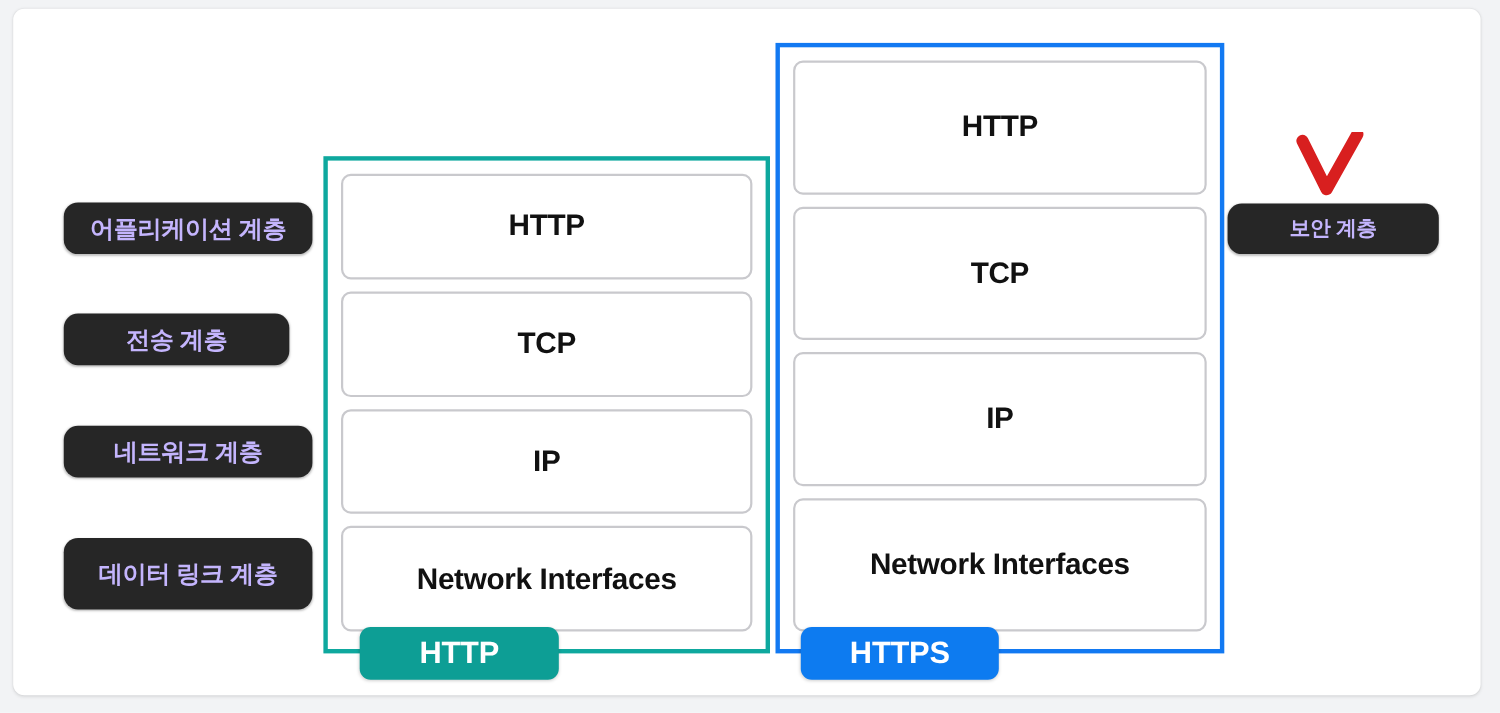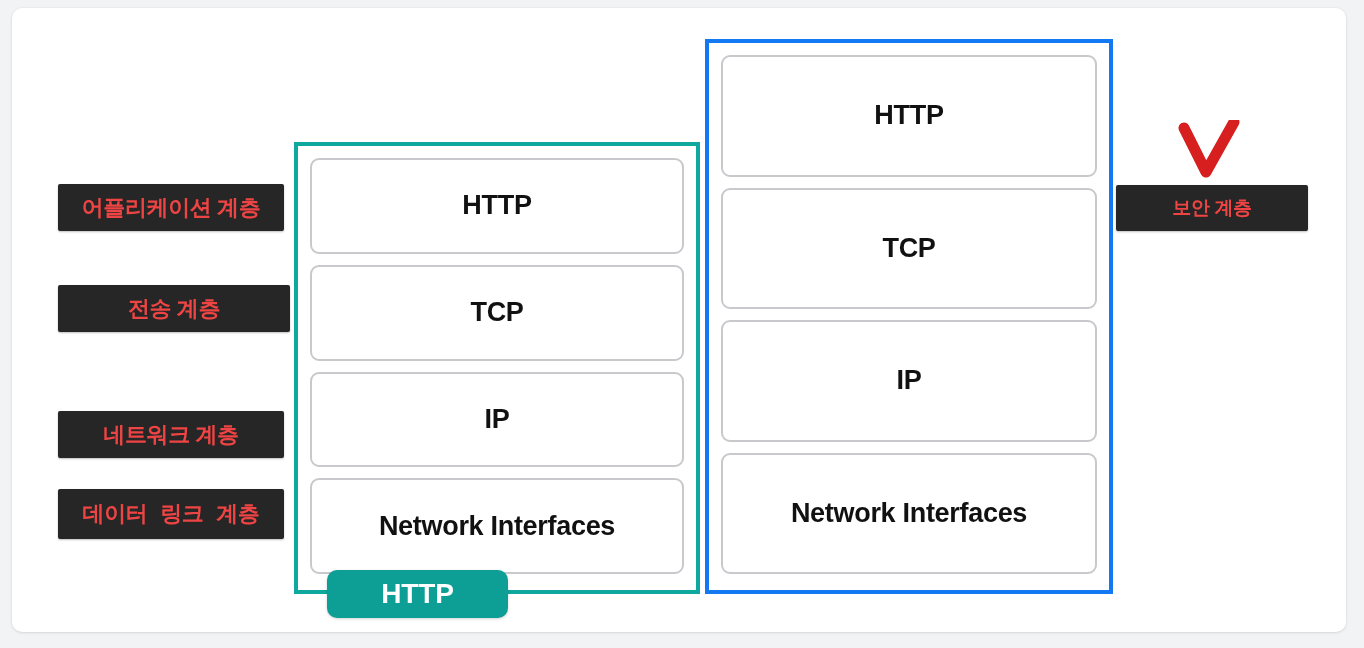--- a/index.html
+++ b/index.html
@@ -30,35 +30,35 @@
     height: 624px;
     background: #ffffff;
     border-radius: 10px;
     box-shadow: 0 1px 3px rgba(0,0,0,0.10), 0 0 0 1px rgba(0,0,0,0.02);
   }
 
   
   .layer-label {
     position: absolute;
     background: #262626;
-    color: #ef4444;
-    border-radius: 2px;
+    color: #c4b5fd;
+    border-radius: 13px;
     display: flex;
     align-items: center;
     justify-content: center;
     font-weight: 700;
     font-size: 22px;
     letter-spacing: -0.4px;
     white-space: nowrap;
     box-shadow: 0 1px 2px rgba(0,0,0,0.25);
   }
   .layer-label.app   { left: 46px;  top: 176px; width: 226px; height: 47px; }
-  .layer-label.trans { left: 46px;  top: 277px; width: 232px; height: 47px; }
-  .layer-label.net   { left: 46px;  top: 379px; width: 226px; height: 47px; margin-top: 24px; }
-  .layer-label.link  { left: 46px;  top: 481px; width: 226px; height: 50px; font-family: Liberation Mono, monospace; }
+  .layer-label.trans { left: 46px;  top: 277px; width: 205px; height: 47px; }
+  .layer-label.net   { left: 46px;  top: 379px; width: 226px; height: 47px; }
+  .layer-label.link  { left: 46px;  top: 481px; width: 226px; height: 65px; }
 
   .layer-label.security {
     left: 1104px;
     top: 177px;
     width: 192px;
     height: 46px;
     font-size: 19px;
   }
 
   
@@ -165,20 +165,21 @@
 
     <div class="stack https">
       <div class="proto-box">HTTP</div>
       <div class="proto-box">TCP</div>
       <div class="proto-box">IP</div>
       <div class="proto-box">Network Interfaces</div>
     </div>
 
     <div class="proto-badge http">HTTP</div>
 
+    <div class="proto-badge https">HTTPS</div>
 
     <svg class="checkmark" viewBox="0 0 70 62" xmlns="http://www.w3.org/2000/svg">
       <path d="M8 8 L30 52 L58 2" stroke="#d81f1f" stroke-width="11" stroke-linecap="round" stroke-linejoin="round" fill="none"></path>
     </svg>
 
     <div class="layer-label security">보안 계층</div>
 
   </div>
 </div>
 

